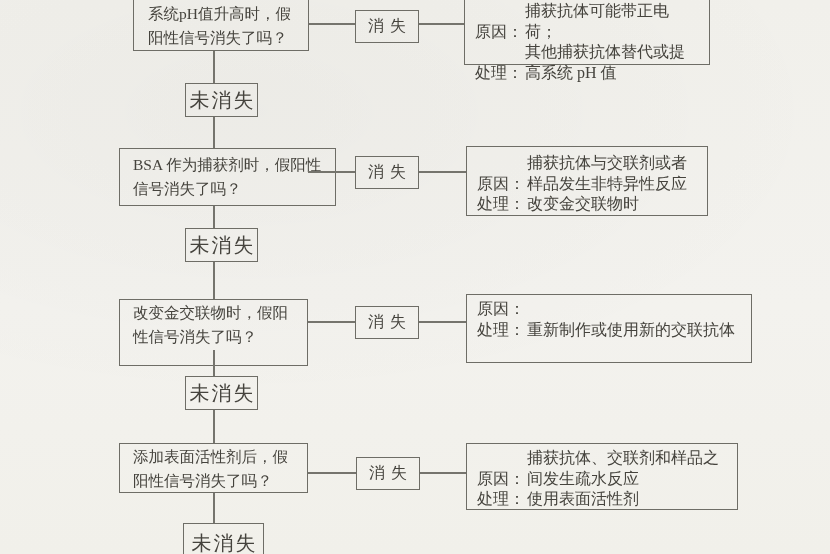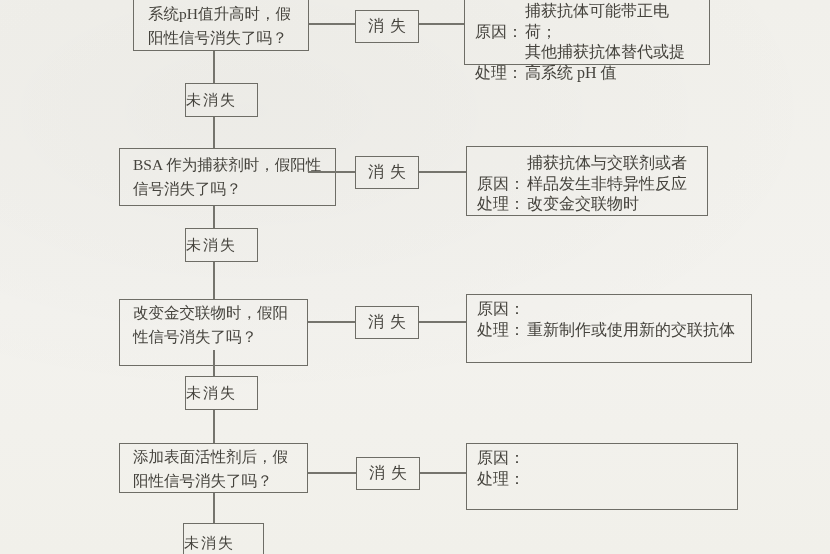--- a/index.html
+++ b/index.html
@@ -29,22 +29,22 @@
     display:flex; align-items:center; justify-content:center;
     font-size:16px;
   }
   .sbox span { letter-spacing:6px; margin-right:-6px; }
   .s1 { left:355px; top:10px;  width:64px; height:33px; }
   .s2 { left:355px; top:156px; width:64px; height:33px; }
   .s3 { left:355px; top:306px; width:64px; height:33px; }
   .s4 { left:356px; top:457px; width:64px; height:33px; }
   
   .ubox {
-    display:flex; align-items:center; 
-    font-size:15px;
+    display:flex; align-items:center; justify-content:center;
+    font-size:20px;
   }
   .ubox span { letter-spacing:2px; margin-right:-2px; }
   .u1 { left:185px; top:83px;  width:73px; height:34px; }
   .u2 { left:185px; top:228px; width:73px; height:34px; }
   .u3 { left:185px; top:376px; width:73px; height:34px; }
   .u4 { left:183px; top:523px; width:81px; height:40px; }
   
   .rbox { font-size:16px; line-height:20.5px; padding:4px 10px; }
   .r1 { left:464px; top:-10px; width:246px; height:75px; padding-top:10px; }
   .r2 { left:466px; top:146px; width:242px; height:70px; padding-top:6px; }
@@ -138,23 +138,25 @@
     <span>添加表面活性剂后，假阳性信号消失了吗？</span>
   </div>
   <div class="line hline" style="left:308px; top:472px; width:48px;"></div>
   <div class="box sbox s4">
     <span>消失</span>
   </div>
   <div class="line hline" style="left:420px; top:472px; width:46px;"></div>
   <div class="box rbox r4">
     <div class="rrow">
       <span class="rlabel">原因：</span>
+      <span class="rtext">捕获抗体、交联剂和样品之间发生疏水反应</span>
     </div>
     <div class="rrow">
       <span class="rlabel">处理：</span>
+      <span class="rtext">使用表面活性剂</span>
     </div>
   </div>
   <div class="line vline" style="left:213px; top:493px; height:31px;"></div>
   <div class="box ubox u4">
     <span>未消失</span>
   </div>
 
 </div>
 
 </body></html>

